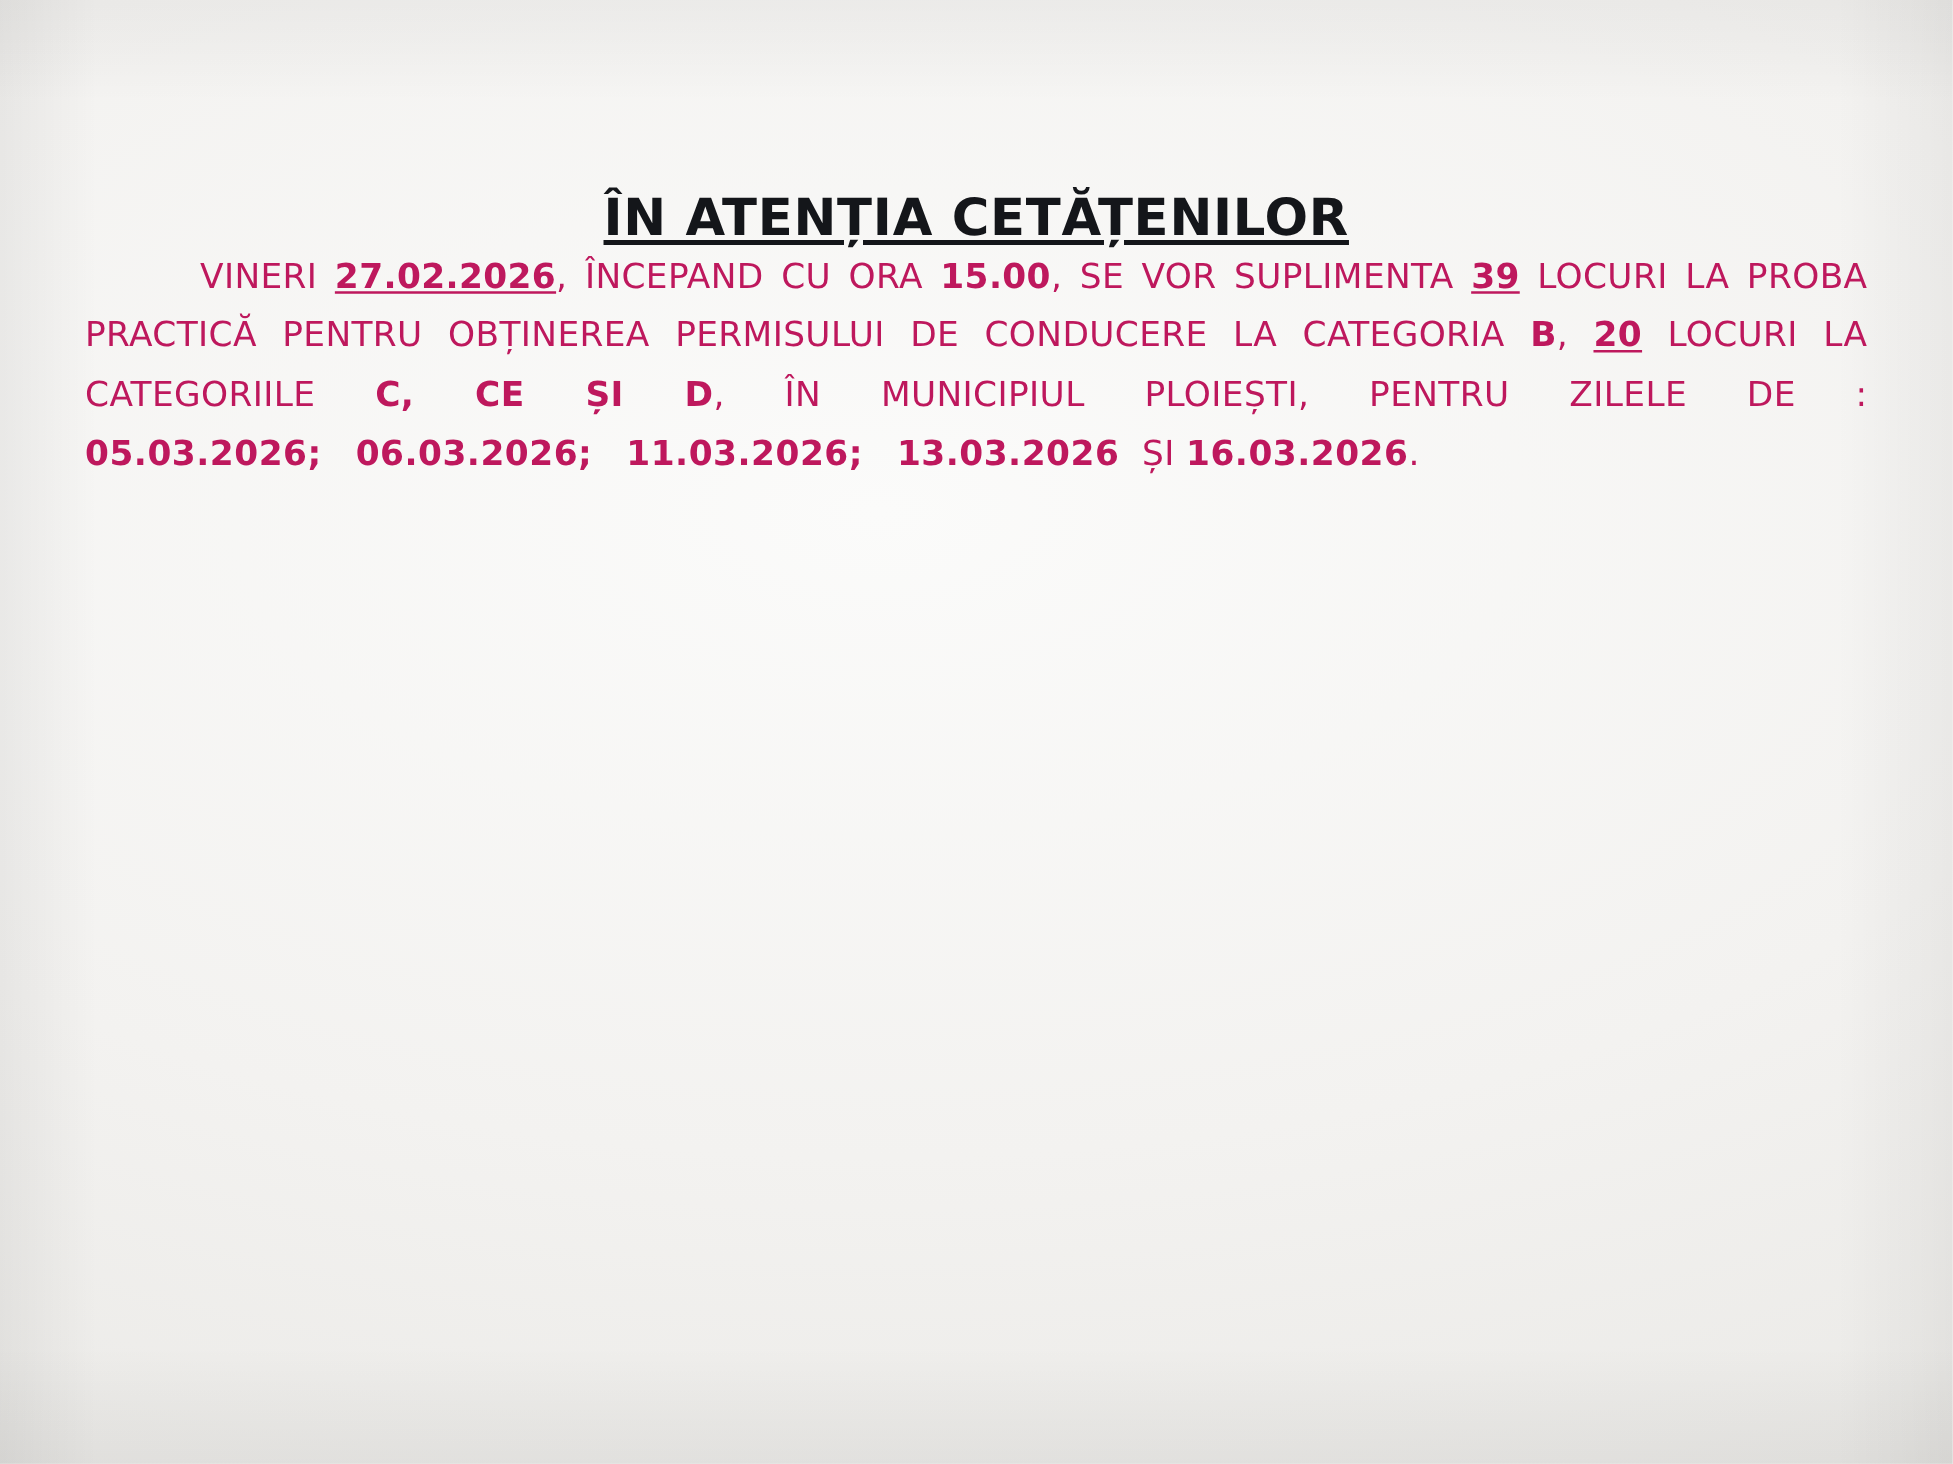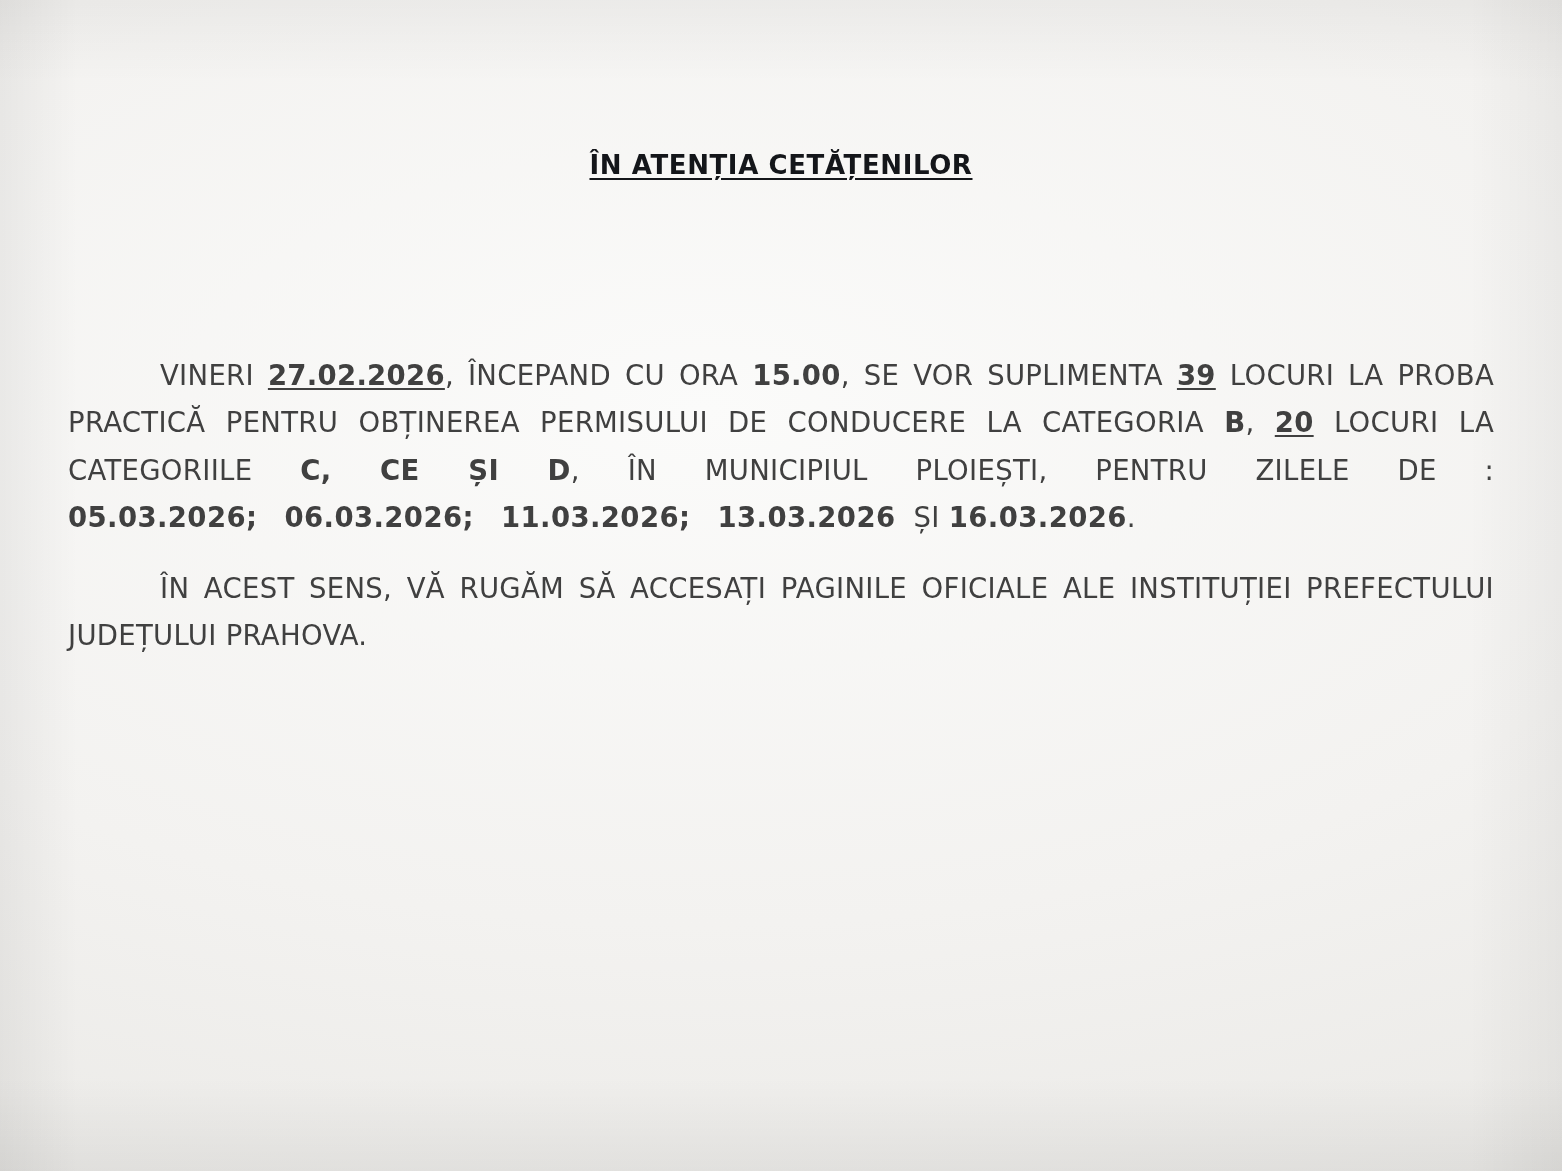--- a/index.html
+++ b/index.html
@@ -31,34 +31,33 @@
     pointer-events: none;
   }
   .sheet {
     position: absolute;
     inset: 0;
     padding: 0 68px;
     box-sizing: border-box;
   }
   .doc-title {
     text-align: center;
-    font-size: 26px;
+    font-size: 41px;
     font-weight: bold;
     letter-spacing: 0.6px;
     color: #14161a;
     margin-top: 150px;
     margin-bottom: 0;
   }
   .doc-title u {
     text-decoration: underline;
     text-underline-offset: 4px;
   }
   .body-block {
-    margin-top: 172px;
-    color: #404040;
+    color: #be185d;
     font-size: 27.5px;
     line-height: 1.72;
     letter-spacing: 0.3px;
   }
   p.para {
     margin: 0 0 24px 0;
     text-align: justify;
     text-justify: inter-word;
     text-indent: 92px;
   }
@@ -90,16 +89,15 @@
     <u>ÎN ATENȚIA CETĂȚENILOR</u>
   </h1>
 
   <div class="body-block">
 
     <p class="para">
       <span>VINERI </span><b class="u">27.02.2026</b><span>, ÎNCEPAND CU ORA  </span><b>15.00</b><span>, SE VOR SUPLIMENTA </span><b class="u">39</b><span> LOCURI LA PROBA PRACTICĂ PENTRU OBȚINEREA PERMISULUI DE CONDUCERE LA CATEGORIA </span><b>B</b><span>, </span><b class="u">20</b><span> LOCURI LA CATEGORIILE </span><b>C, CE ȘI D</b><span>, ÎN MUNICIPIUL PLOIEȘTI, PENTRU ZILELE DE :  </span><b class="spaced">05.03.2026;</b>&nbsp;&nbsp;&nbsp;<b class="spaced">06.03.2026;</b>&nbsp;&nbsp;&nbsp;<b class="spaced">11.03.2026;</b>&nbsp;&nbsp;&nbsp;<b class="spaced">13.03.2026</b>&nbsp;&nbsp;<span>ȘI</span>&nbsp;<b class="spaced">16.03.2026</b><span>.</span>
     </p>
 
 
-    <p class="para tight">ÎN ACEST SENS, VĂ RUGĂM SĂ ACCESAȚI PAGINILE OFICIALE ALE INSTITUȚIEI PREFECTULUI JUDEȚULUI PRAHOVA.</p>
 
   </div>
 </div>
 
 </body></html>

